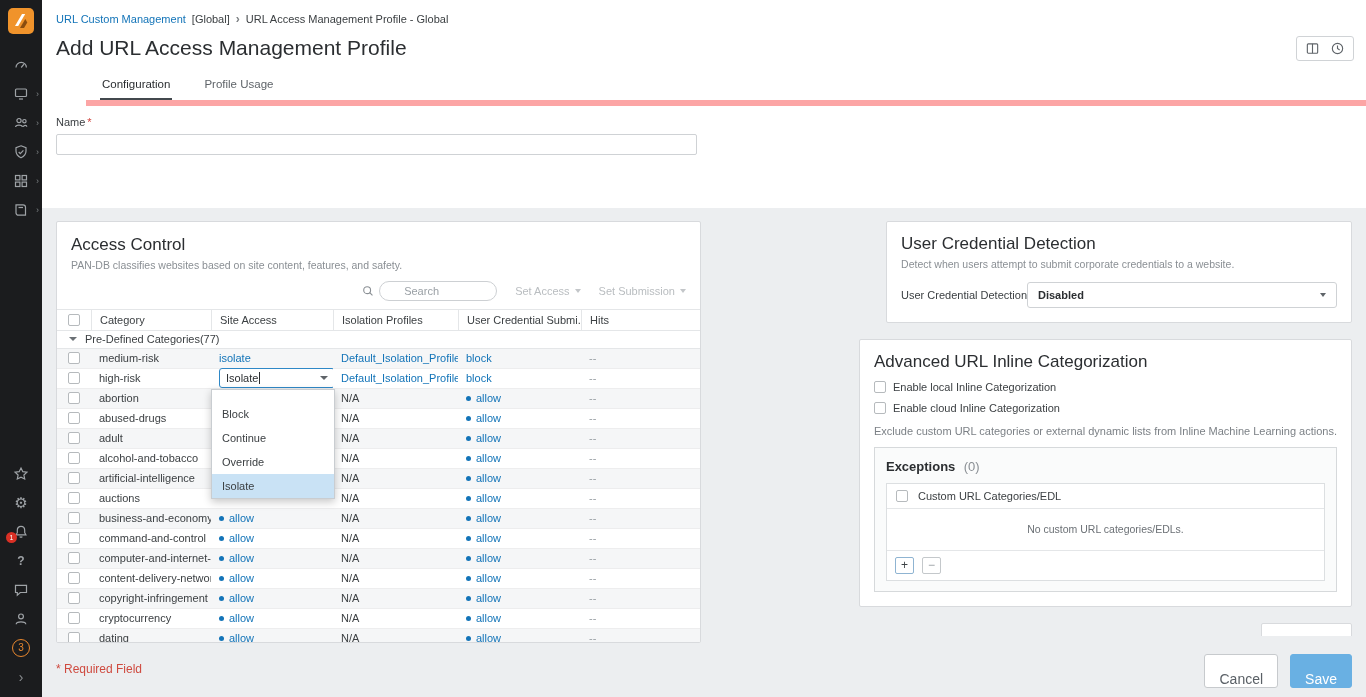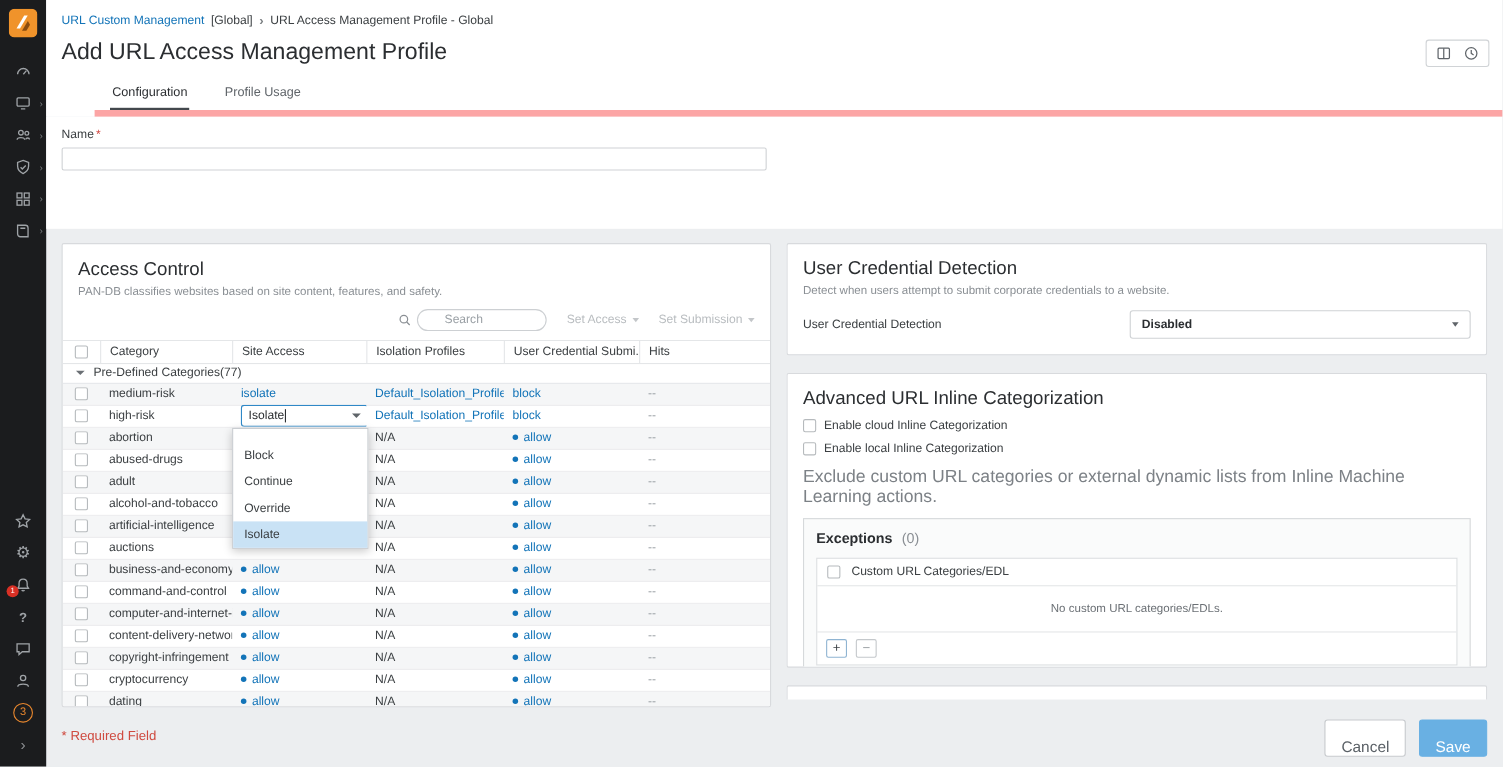--- a/index.html
+++ b/index.html
@@ -88,30 +88,30 @@
   .combo { width:116px; height:20px; border:1px solid #2f88c7; border-radius:3px; background:#fff; display:flex; align-items:center; justify-content:space-between; padding:0 6px; cursor:text; }
   .combo-text { color:#2b2e31; border-right:1px solid #2b2e31; padding-right:1px; animation:none; }
   .combo-caret { width:0; height:0; border-left:4px solid transparent; border-right:4px solid transparent; border-top:4.5px solid #5f6469; }
 
   .dd-panel { position:absolute; left:154px; top:80px; width:124px; background:#fff; border:1px solid #c9cdd1; box-shadow:0 3px 8px rgba(0,0,0,0.22); z-index:10; }
   .dd-sliver { height:12px; overflow:hidden; }
   .dd-item { height:24px; line-height:24px; padding-left:10px; color:#3c4043; cursor:pointer; }
   .dd-item.hl { background:#c9e2f5; }
 
   
-  .right-col { flex:1; display:flex; flex-direction:column; gap:16px; overflow:hidden; min-width:0; }
+  .right-col { flex:1; display:flex; flex-direction:column; gap:16px; overflow:hidden; min-width:0;align-items:flex-end; }
   .ucd-card { padding:12px 14px 14px; flex:0 0 auto; }
   .ucd-row { display:flex; align-items:center; justify-content:space-between; margin-top:12px; }
   .ucd-label { font-size:11px; color:#3c4043; }
   .select { width:310px; height:26px; border:1px solid #cfd2d5; border-radius:3px; background:#fff; display:flex; align-items:center; justify-content:space-between; padding:0 10px; font-size:11px; color:#2b2e31; cursor:pointer;font-weight:bold; }
   .select .caret-sm { border-top-color:#5f6469; }
 
   .auic-card { padding:12px 14px; flex:0 0 268px; overflow:hidden; }
   .chk-row { display:flex; align-items:center; gap:7px; font-size:11px; color:#3c4043; margin-top:9px; }
-  .auic-note { font-size:16px; color:#7c8186; margin-top:11px; }
+  .auic-note { font-size:11px; color:#7c8186; margin-top:11px; }
   .exceptions { margin-top:10px; border:1px solid #d6d9db; background:#fafbfb; padding:9px 11px 10px; }
   .exc-title { font-size:13px; color:#2b2e31; font-weight:700; }
   .exc-count { color:#8a8f94; font-weight:400; margin-left:4px; }
   .exc-table { margin-top:8px; background:#fff; border:1px solid #dcdfe1; }
   .exc-thead { display:flex; align-items:center; gap:10px; height:25px; border-bottom:1px solid #e4e6e8; padding-left:9px; font-size:11px; color:#3c4043; }
   .exc-empty { height:42px; display:flex; align-items:center; justify-content:center; font-size:10.5px; color:#6b7075; border-bottom:1px solid #e4e6e8; }
   .exc-actions { display:flex; align-items:center; gap:8px; padding:6px 8px; }
   .mini-btn { width:19px; height:17px; border:1px solid #8fb4d2; background:#fff; border-radius:2px; font-size:12px; line-height:1; color:#3d4246; display:flex; align-items:center; justify-content:center; cursor:pointer; }
   .mini-btn.disabled { border-color:#c4c8cb; color:#9ba0a4; }
 
@@ -476,25 +476,25 @@
               <span>Disabled</span>
               <span class="caret-sm"></span>
             </div>
           </div>
         </div>
 
         <div class="card auic-card">
           <div class="card-title">Advanced URL Inline Categorization</div>
           <div class="chk-row">
             <span class="cb"></span>
-            <span>Enable cloud Inline Categorization</span>
+            <span>Enable local Inline Categorization</span>
           </div>
           <div class="chk-row">
             <span class="cb"></span>
-            <span>Enable local Inline Categorization</span>
+            <span>Enable cloud Inline Categorization</span>
           </div>
           <div class="auic-note">Exclude custom URL categories or external dynamic lists from Inline Machine Learning actions.</div>
           <div class="exceptions">
             <div>
               <span class="exc-title">Exceptions</span>
               <span class="exc-title exc-count">(0)</span>
             </div>
             <div class="exc-table">
               <div class="exc-thead">
                 <span class="cb"></span>

